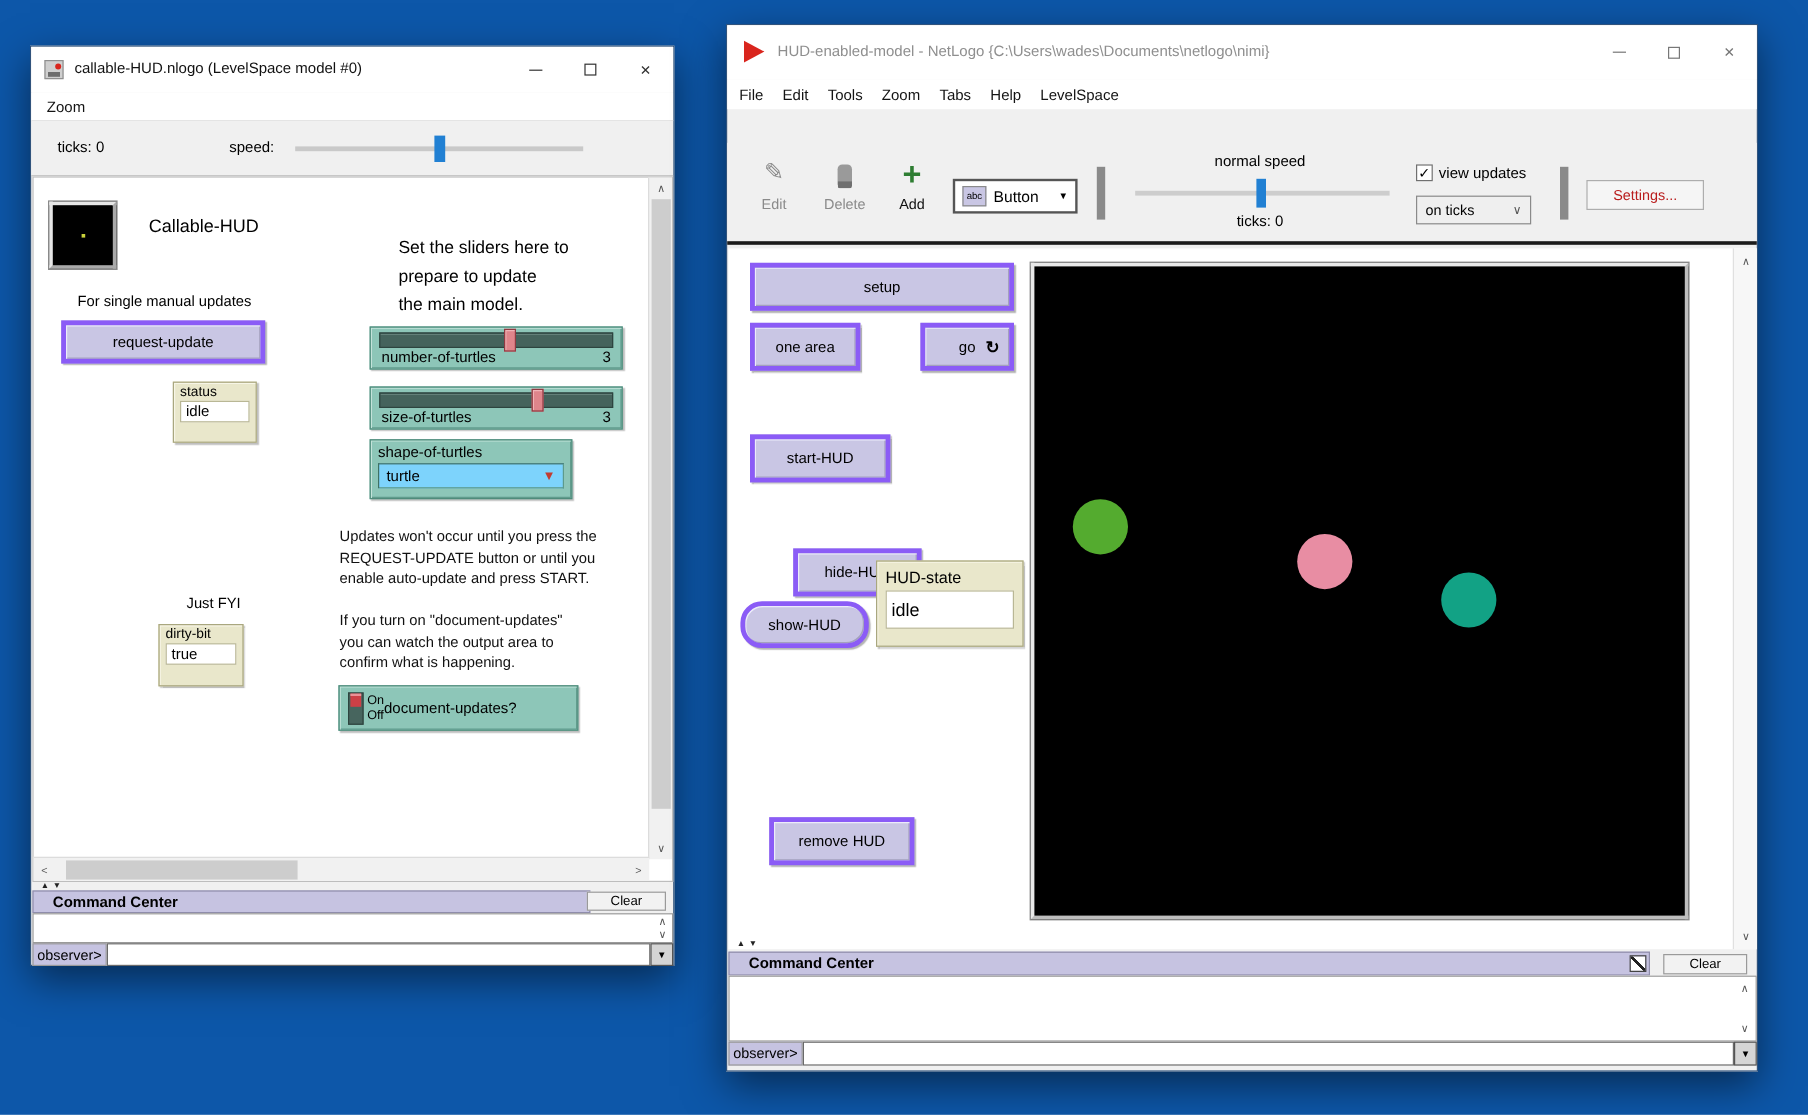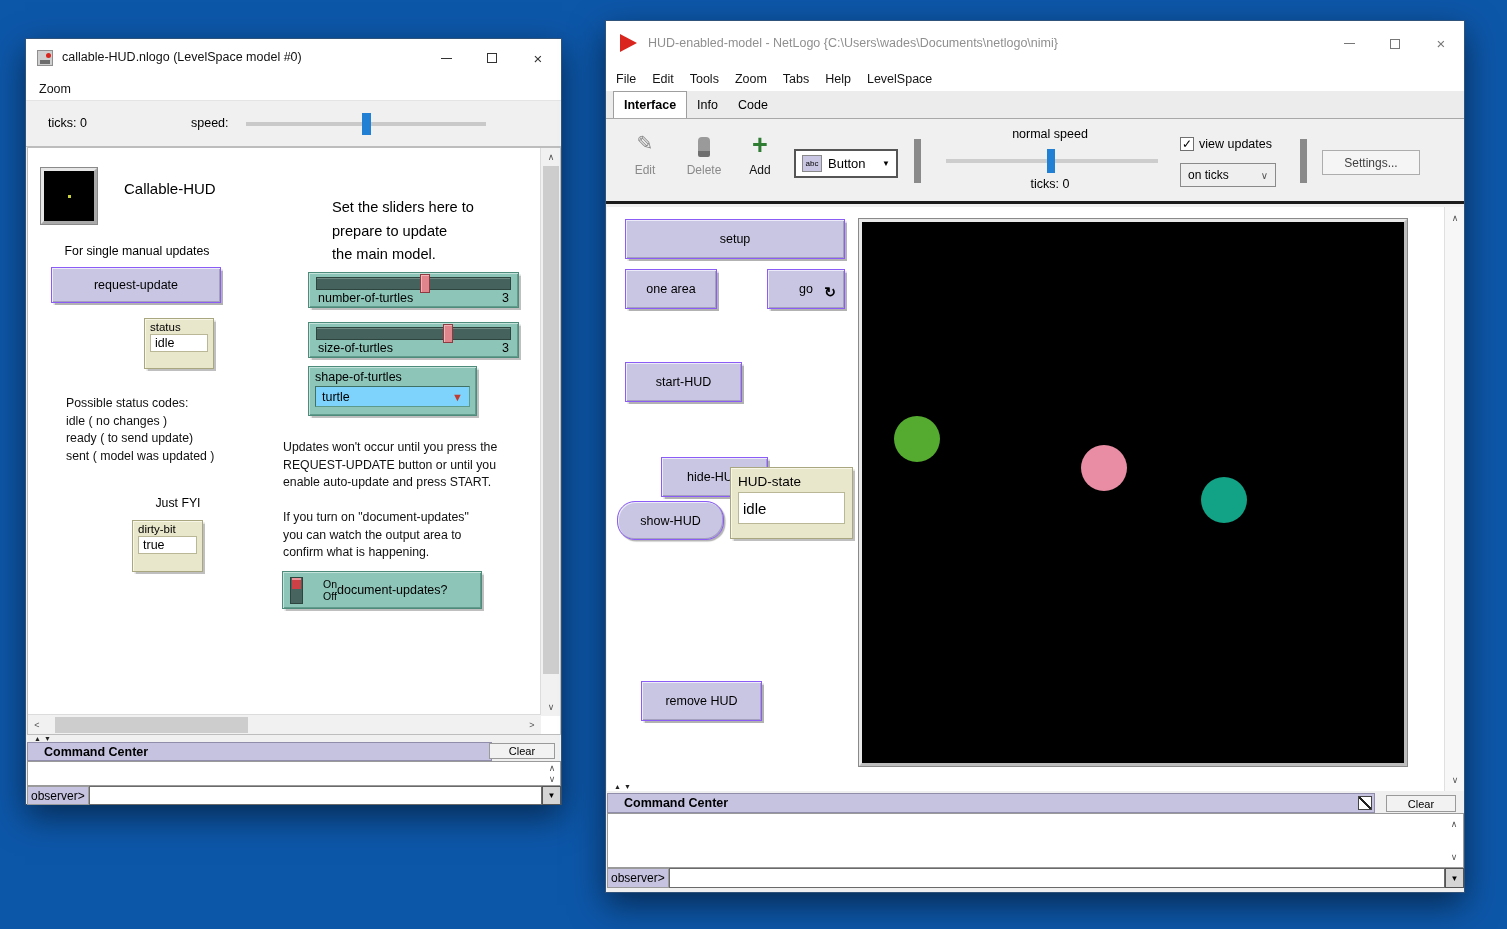--- a/index.html
+++ b/index.html
@@ -15,21 +15,21 @@
   .glyph-min { width:11px; height:1px; background:#333; display:inline-block; }
   .glyph-max { width:10px; height:10px; border:1px solid #333; display:inline-block; }
   .glyph-close { font-size:15px; color:#333; line-height:1; }
 
   .menubar { position:absolute; left:0; right:0; background:#fff; display:flex; align-items:center; border-bottom:1px solid #e4e4e4; }
   .menu-item { font-size:12.5px; padding:0 8px; color:#141414; }
 
   .toolbar { position:absolute; left:0; right:0; background:#f0f0f0; }
 
   
-  .nl-btn { position:absolute; background:#c9c6e4; border:1px solid #8b5cf6;
+  .nl-btn { position:absolute; background:#c9c6e4; border:4px solid #8b5cf6;
             box-shadow: inset 1px 1px 0 #ecebfa, inset -1px -1px 0 #a3a1bd, 1.5px 1.5px 1px rgba(0,0,0,.3);
             display:flex; align-items:center; justify-content:center; font-size:12.5px; }
   .nl-monitor { position:absolute; background:#e9e7cb; border:1px solid #a9a77f;
             box-shadow: inset 1px 1px 0 #f7f6e7, 1.5px 1.5px 1px rgba(0,0,0,.25); padding:2px 5px 5px; }
   .m-label { font-size:11.5px; }
   .m-field { background:#fff; border:1px solid #b9b795; margin-top:1px; padding:1px 4px; font-size:12.5px; }
   .nl-teal { position:absolute; background:#8dc6b8; border:1px solid #4f8b7b;
             box-shadow: inset 1px 1px 0 #c4e3da, inset -1px -1px 0 #619c8d, 1.5px 1.5px 1px rgba(0,0,0,.25); }
   .sl-track { position:absolute; left:7px; right:7px; top:4px; height:13px; background:#45635c;
             border:1px solid #2d443f; box-shadow: inset 0 1px 0 #6e8a82; }
@@ -111,26 +111,20 @@
 
       <div class="abs" style="left:24px; top:96px; width:170px; font-size:12.3px; text-align:center;">For single manual updates</div>
 
       <button class="nl-btn" style="left: 23px; top: 119px; width: 170px; height: 36px; background-color: rgb(201, 198, 228);">request-update</button>
 
       <div class="nl-monitor" style="left: 116px; top: 170px; width: 70px; height: 51px; background-color: rgb(233, 231, 203);">
         <div class="m-label">status</div>
         <div class="m-field">idle</div>
       </div>
 
-      <div class="note" style="left:38px; top:247px;">
-        <div>Possible status codes:</div>
-        <div>idle  ( no changes )</div>
-        <div>ready ( to send update)</div>
-        <div>sent  ( model was updated )</div>
-      </div>
 
       <div class="abs" style="left:95px; top:348px; width:110px; font-size:12.3px; text-align:center;">Just FYI</div>
 
       <div class="nl-monitor" style="left: 104px; top: 372px; width: 71px; height: 52px; background-color: rgb(233, 231, 203);">
         <div class="m-label">dirty-bit</div>
         <div class="m-field">true</div>
       </div>
 
       <div class="abs" style="left:304px; top:48px; font-size:14.6px; line-height:23.5px;">
         <div>Set the sliders here to</div>
@@ -175,21 +169,21 @@
       <div class="note" style="left:255px; top:361px;">
         <div>If you turn on "document-updates"</div>
         <div>you can watch the output area to</div>
         <div>confirm what is happening.</div>
       </div>
 
       <div class="nl-teal" style="left: 254px; top: 423px; width: 200px; height: 38px; display: flex; align-items: center; padding-left: 7px; background-color: rgb(141, 198, 184);">
         <div style="width:13px; height:27px; background:#47655e; border:1px solid #2d443f; position:relative;">
           <div style="position:absolute; left:1px; top:0; width:9px; height:11px; background:#cc4046; border-top:2px solid #ea9298;"></div>
         </div>
-        <div style="margin-left:20px; font-size:10.5px; line-height:12px;">
+        <div style="margin-left:3px; font-size:10.5px; line-height:12px;">
           <div>On</div>
           <div>Off</div>
         </div>
         <div style="margin-left:0; font-size:12.5px;">document-updates?</div>
       </div>
 
       <div class="sb-v" style="right:0; top:0; width:20px; height:568px; border-left:1px solid #dcdcdc;">
         <div class="sb-arrow" style="top:2px; left:0; width:20px; height:14px;">∧</div>
         <div class="sb-thumb" style="left:2px; top:18px; width:16px; height:508px;"></div>
         <div class="sb-arrow" style="bottom:2px; left:0; width:20px; height:14px;">∨</div>
@@ -241,25 +235,20 @@
     <div class="menubar" style="top:45px; height:25px; border-bottom:none;">
       <div class="menu-item" style="margin-left:2px;">File</div>
       <div class="menu-item">Edit</div>
       <div class="menu-item">Tools</div>
       <div class="menu-item">Zoom</div>
       <div class="menu-item">Tabs</div>
       <div class="menu-item">Help</div>
       <div class="menu-item">LevelSpace</div>
     </div>
 
-    <div class="abs" style="left:0; right:0; top:70px; height:28px; background:#ececec; border-bottom:1px solid #a8a8a8; display:flex;">
-      <div class="tab active" style="margin-left:7px;">Interface</div>
-      <div class="tab">Info</div>
-      <div class="tab">Code</div>
-    </div>
 
     <div class="toolbar" style="top:98px; height:85px; border-bottom:3px solid #1c1c1c;">
 
       <div class="tb-icon-label" style="left:16px; top:12px; width:46px;">
         <div style="font-size:20px; color:#8a8a8a; height:32px;">✎</div>
         <div style="font-size:12px; color:#8a8a8a;">Edit</div>
       </div>
 
       <div class="tb-icon-label" style="left:72px; top:12px; width:52px;">
         <div style="height:32px; display:flex; align-items:center; justify-content:center;">
@@ -288,21 +277,21 @@
 
       <div class="abs" style="left:574px; top:18px; display:flex; align-items:center;">
         <div style="width:14px; height:14px; background:#fff; border:1px solid #707070; font-size:12px; line-height:12px; text-align:center;"><span>✓</span></div>
         <div style="font-size:12.5px; margin-left:5px;">view updates</div>
       </div>
       <div class="abs" style="left:574px; top:44px; width:96px; height:24px; background:#efefef; border:1px solid #8a8a8a; display:flex; align-items:center; justify-content:space-between; padding:0 7px;">
         <span style="font-size:12px;">on ticks</span>
         <span class="dd-chevron">∨</span>
       </div>
       <div class="sep-bar" style="left:694px; top:20px; height:44px;"></div>
-      <button class="abs" style="left:716px; top:31px; width:98px; height:25px; background:#f5f5f5; border:1px solid #adadad; font-size:12px; color:#404040; font-family:'Liberation Sans',sans-serif;">Settings...</button>
+      <button class="abs" style="left:716px; top:31px; width:98px; height:25px; background:#f5f5f5; border:1px solid #adadad; font-size:12px; color:#b91c1c; font-family:'Liberation Sans',sans-serif;">Settings...</button>
     </div>
 
     <div class="abs" style="left:1px; top:186px; width:857px; height:584px; background:#fff;">
 
       <button class="nl-btn" style="left: 18px; top: 12px; width: 220px; height: 40px; background-color: rgb(201, 198, 228);">setup</button>
       <button class="nl-btn" style="left: 18px; top: 62px; width: 92px; height: 40px; background-color: rgb(201, 198, 228);">one area</button>
       <button class="nl-btn" style="left: 160px; top: 62px; width: 78px; height: 40px; background-color: rgb(201, 198, 228);">
         <span>go</span>
         <span style="position:absolute; right:8px; bottom:8px; font-size:14px; font-weight:bold;">↻</span>
       </button>

